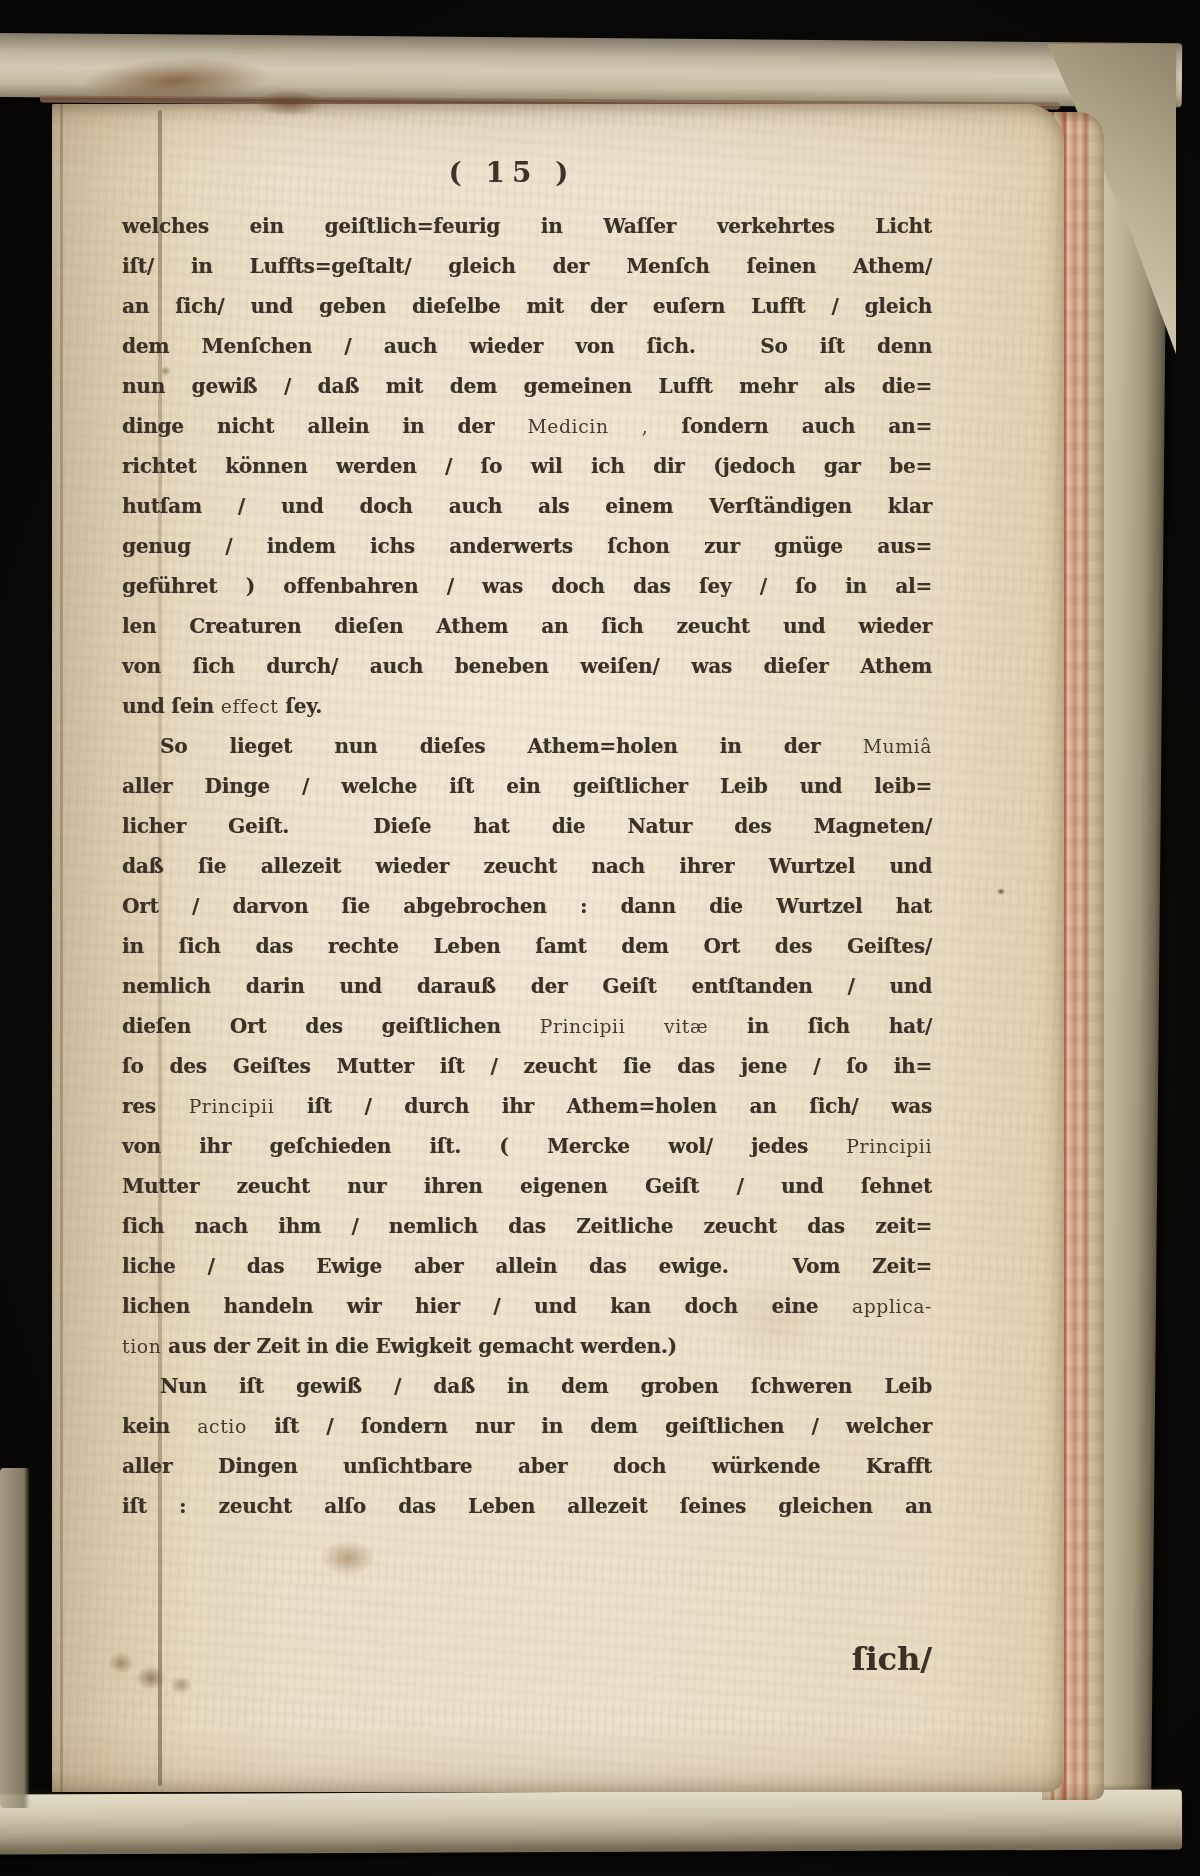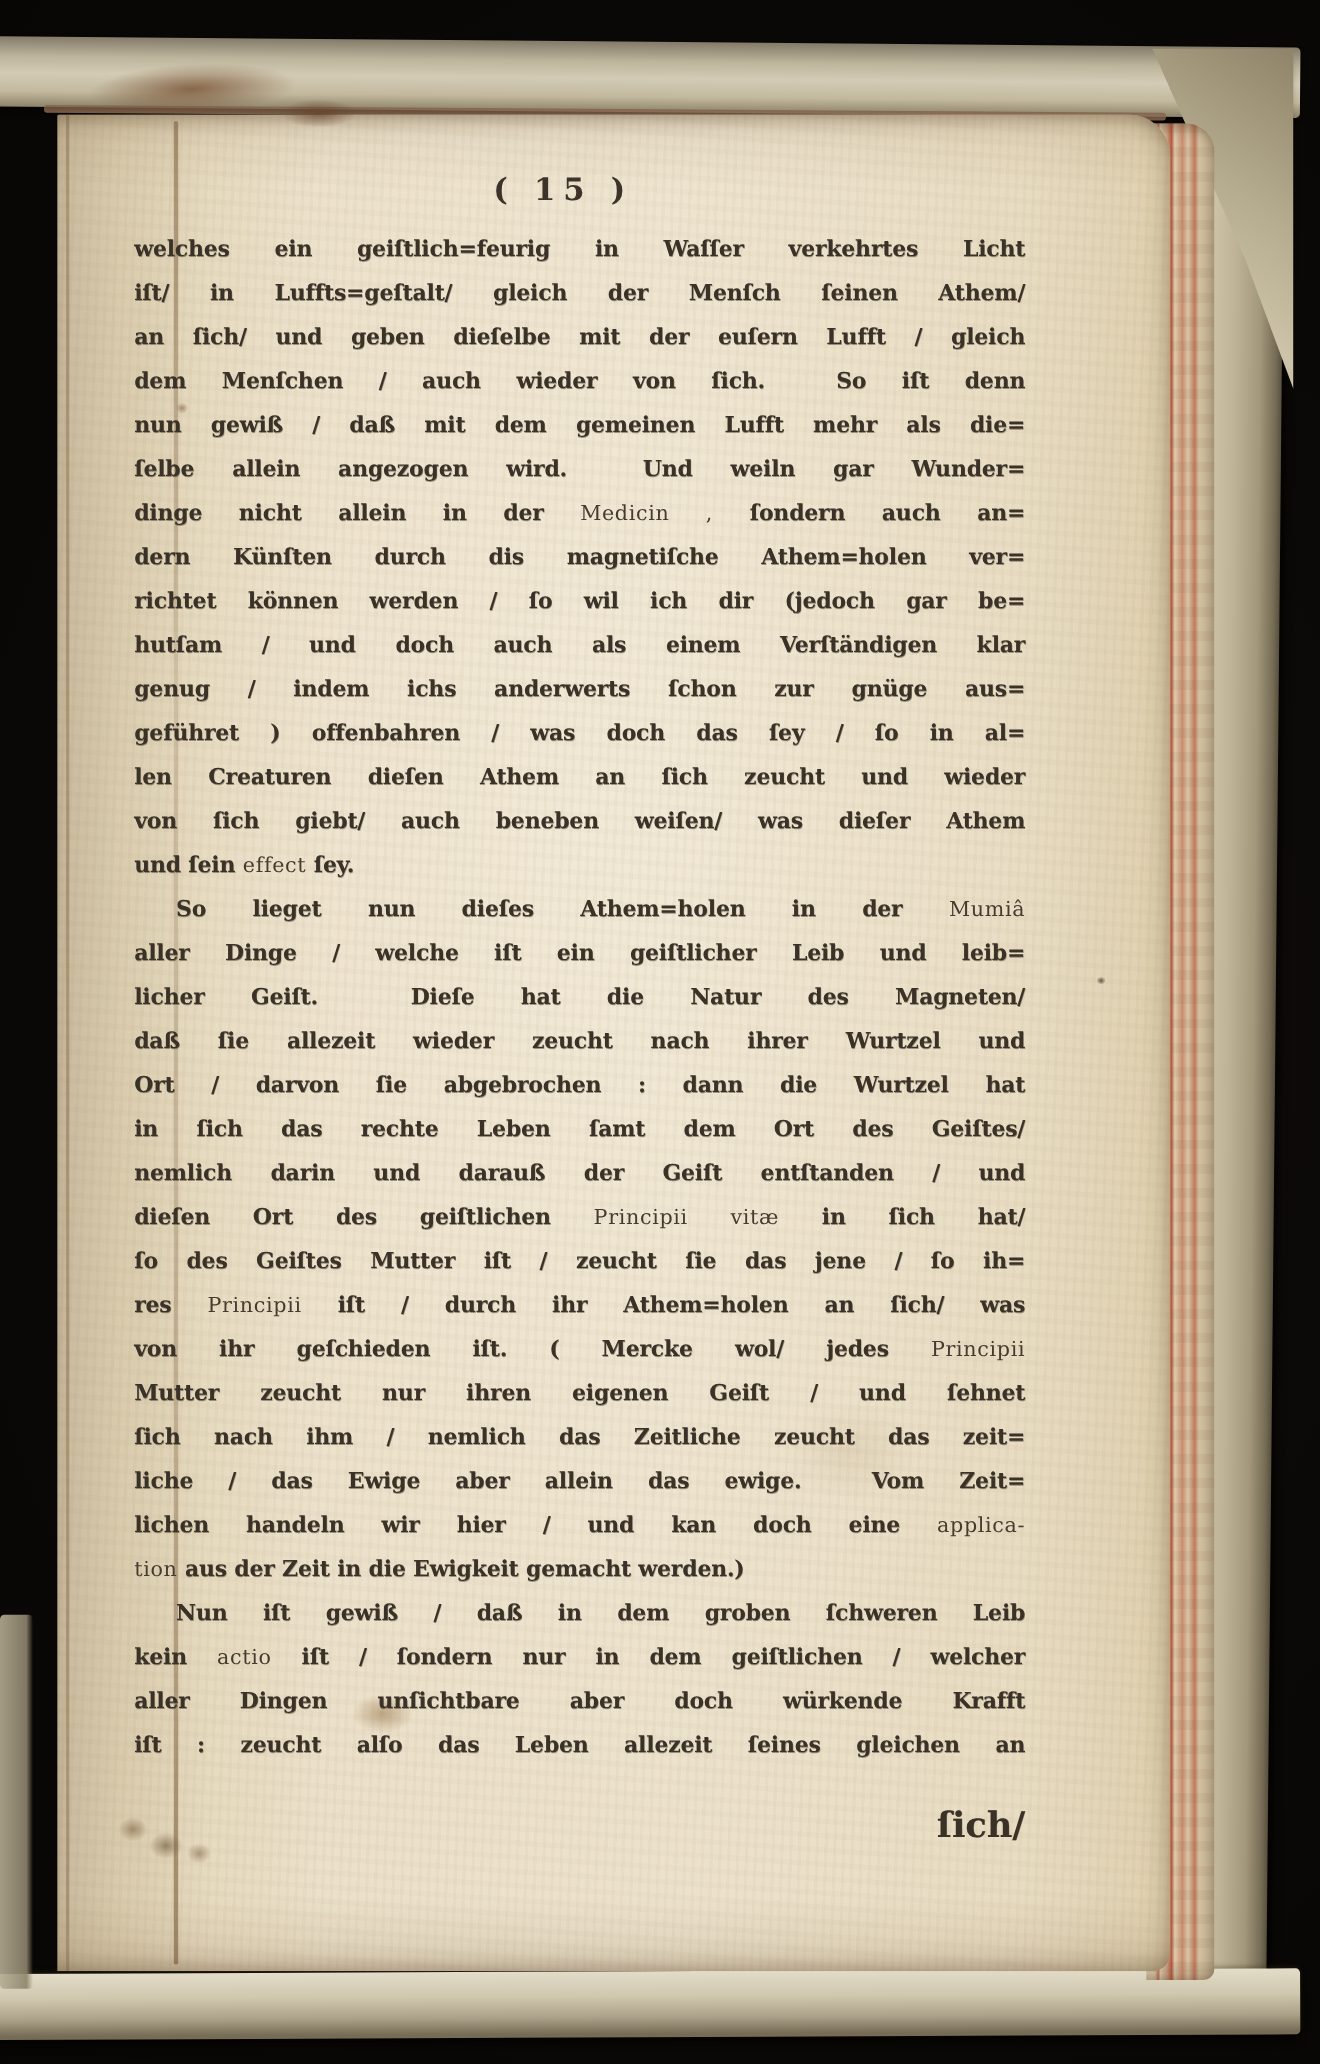--- a/index.html
+++ b/index.html
@@ -172,29 +172,27 @@
   <div class="spot speck2"></div>
 
   <div class="pagenum">( 15 )</div>
 
   <div class="textblock" id="textblock">
       <div class="line"><span class="fr">welches ein geiſtlich=feurig in Waſſer verkehrtes Licht</span></div>
       <div class="line"><span class="fr">iſt/ in Luffts=geſtalt/ gleich der Menſch ſeinen Athem/</span></div>
       <div class="line"><span class="fr">an ſich/ und geben dieſelbe mit der euſern Lufft / gleich</span></div>
       <div class="line"><span class="fr">dem Menſchen / auch wieder von ſich.  So iſt denn</span></div>
       <div class="line"><span class="fr">nun gewiß / daß mit dem gemeinen Lufft mehr als die=</span></div>
-      <div class="line"><span class="fr">ſelbe allein angezogen wird.  Und weiln gar Wunder=</span></div>
       <div class="line"><span class="fr">dinge nicht allein in der </span><span class="aq">Medicin ,</span><span class="fr"> ſondern auch an=</span></div>
-      <div class="line"><span class="fr">dern Künſten durch dis magnetiſche Athem=holen ver=</span></div>
       <div class="line"><span class="fr">richtet können werden / ſo wil ich dir (jedoch gar be=</span></div>
       <div class="line"><span class="fr">hutſam / und doch auch als einem Verſtändigen klar</span></div>
       <div class="line"><span class="fr">genug / indem ichs anderwerts ſchon zur gnüge aus=</span></div>
       <div class="line"><span class="fr">geführet ) offenbahren / was doch das ſey / ſo in al=</span></div>
       <div class="line"><span class="fr">len Creaturen dieſen Athem an ſich zeucht und wieder</span></div>
-      <div class="line"><span class="fr">von ſich giebt/ auch beneben weiſen/ was dieſer Athem</span></div>
+      <div class="line"><span class="fr">von ſich durch/ auch beneben weiſen/ was dieſer Athem</span></div>
       <div class="line nojust"><span class="fr">und ſein </span><span class="aq">effect</span><span class="fr"> ſey.</span></div>
       <div class="line indent"><span class="fr">So lieget nun dieſes Athem=holen in der </span><span class="aq">Mumiâ</span></div>
       <div class="line"><span class="fr">aller Dinge / welche iſt ein geiſtlicher Leib und leib=</span></div>
       <div class="line"><span class="fr">licher Geiſt.  Dieſe hat die Natur des Magneten/</span></div>
       <div class="line"><span class="fr">daß ſie allezeit wieder zeucht nach ihrer Wurtzel und</span></div>
       <div class="line"><span class="fr">Ort / darvon ſie abgebrochen : dann die Wurtzel hat</span></div>
       <div class="line"><span class="fr">in ſich das rechte Leben ſamt dem Ort des Geiſtes/</span></div>
       <div class="line"><span class="fr">nemlich darin und darauß der Geiſt entſtanden / und</span></div>
       <div class="line"><span class="fr">dieſen Ort des geiſtlichen </span><span class="aq">Principii vitæ</span><span class="fr"> in ſich hat/</span></div>
       <div class="line"><span class="fr">ſo des Geiſtes Mutter iſt / zeucht ſie das jene / ſo ih=</span></div>

